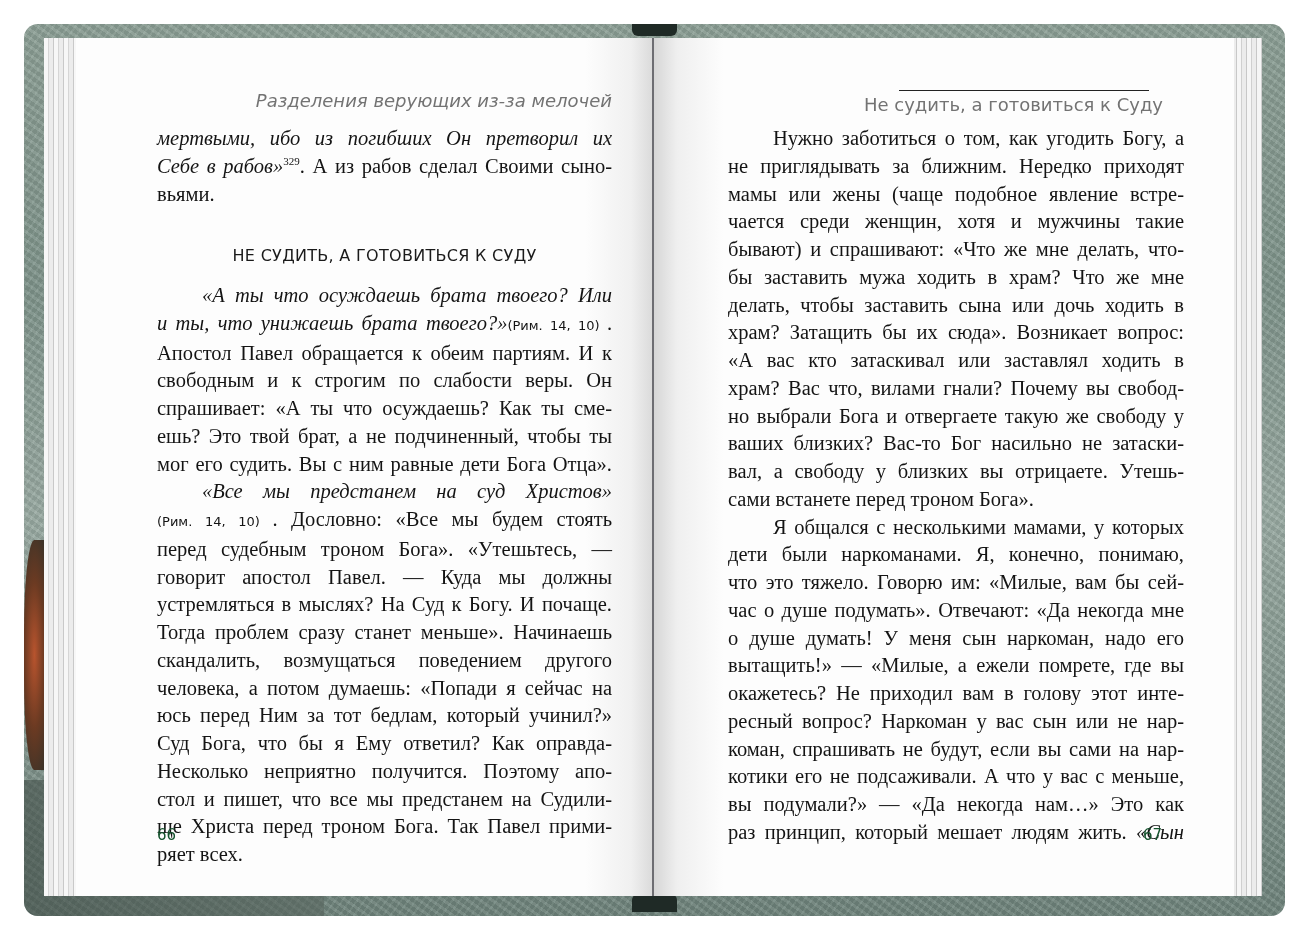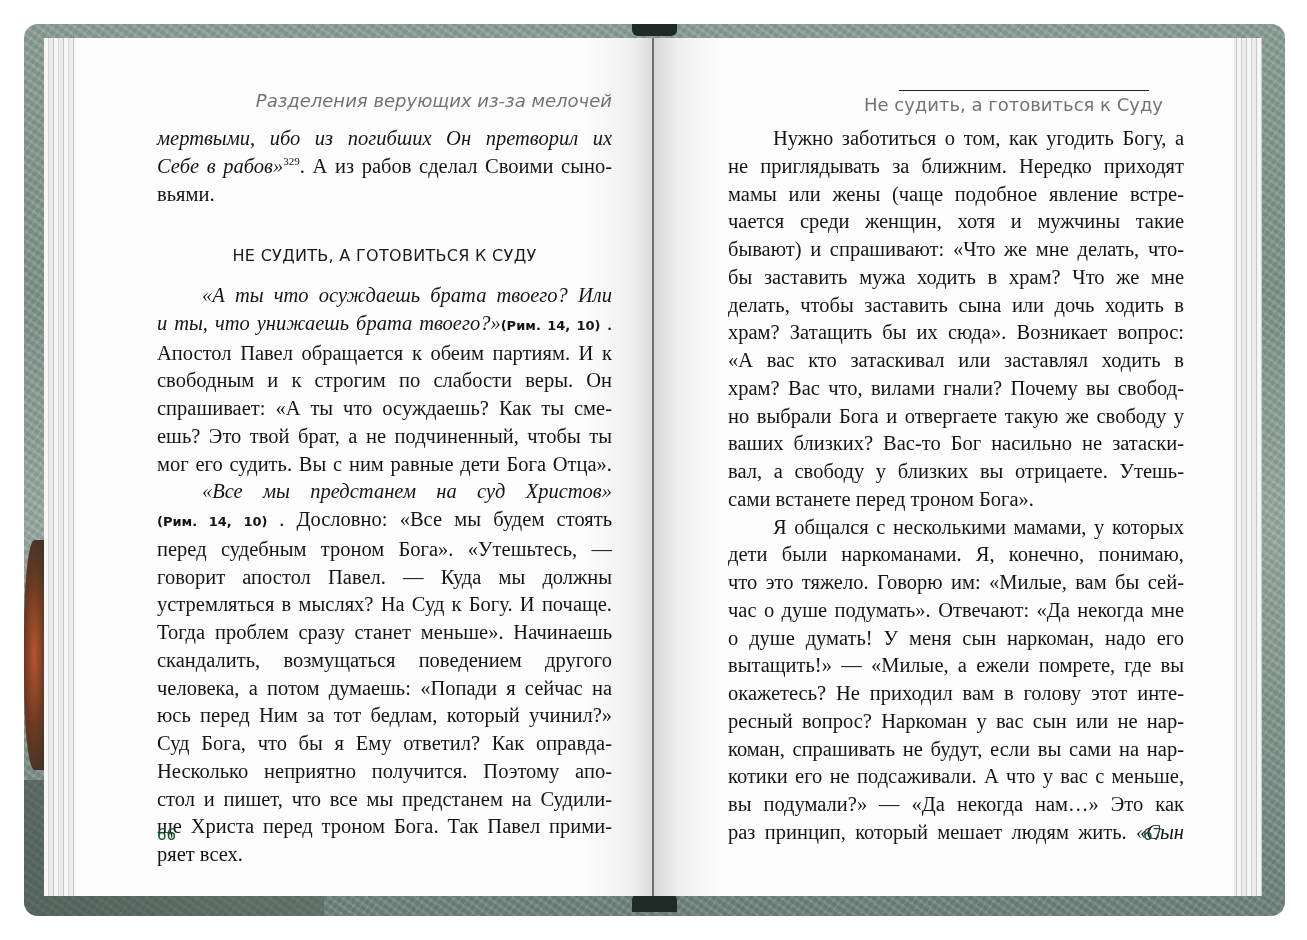--- a/index.html
+++ b/index.html
@@ -30,21 +30,21 @@
   .rh-left { left:157px; width:455px; font-style:italic; }
   .rh-left .rule { flex:1; margin-left:10px; }
   .rh-right { left:707px; width:456px; justify-content:flex-end; }
   .rh-right .rule { width:250px; margin-right:14px; }
 
   .col { position:absolute; font-size:20.5px; line-height:27.75px; color:#141414; text-align:justify; }
   .col-left { left:157px; top:125px; width:455px; }
   .col-right { left:720px; top:125px; width:456px;margin-left:8px; }
   .col p { margin:0; }
   .it { font-style:italic; }
-  .ref { font-family:"DejaVu Sans", sans-serif; font-size:13px;font-weight:bold; }
+  .ref { font-family:"DejaVu Sans", sans-serif; font-size:13px; }
   sup { font-size:11px; line-height:0; }
   .heading { font-family:"DejaVu Sans", sans-serif; font-size:16px; letter-spacing:0.3px; text-align:center; margin:34px 0 12px 0 !important; color:#1a1a1a; }
   .line { display:block; text-align:justify; text-align-last:justify; white-space:nowrap; }
   .line.last { text-align-last:left; }
   .folio { position:absolute; top:826px; font-family:"DejaVu Sans", sans-serif; font-size:15px; color:#14532d; }
   .folio-left { left:157px; }
   .folio-right { left:1143px;text-align:right; }
 </style>
 </head>
 <body>

